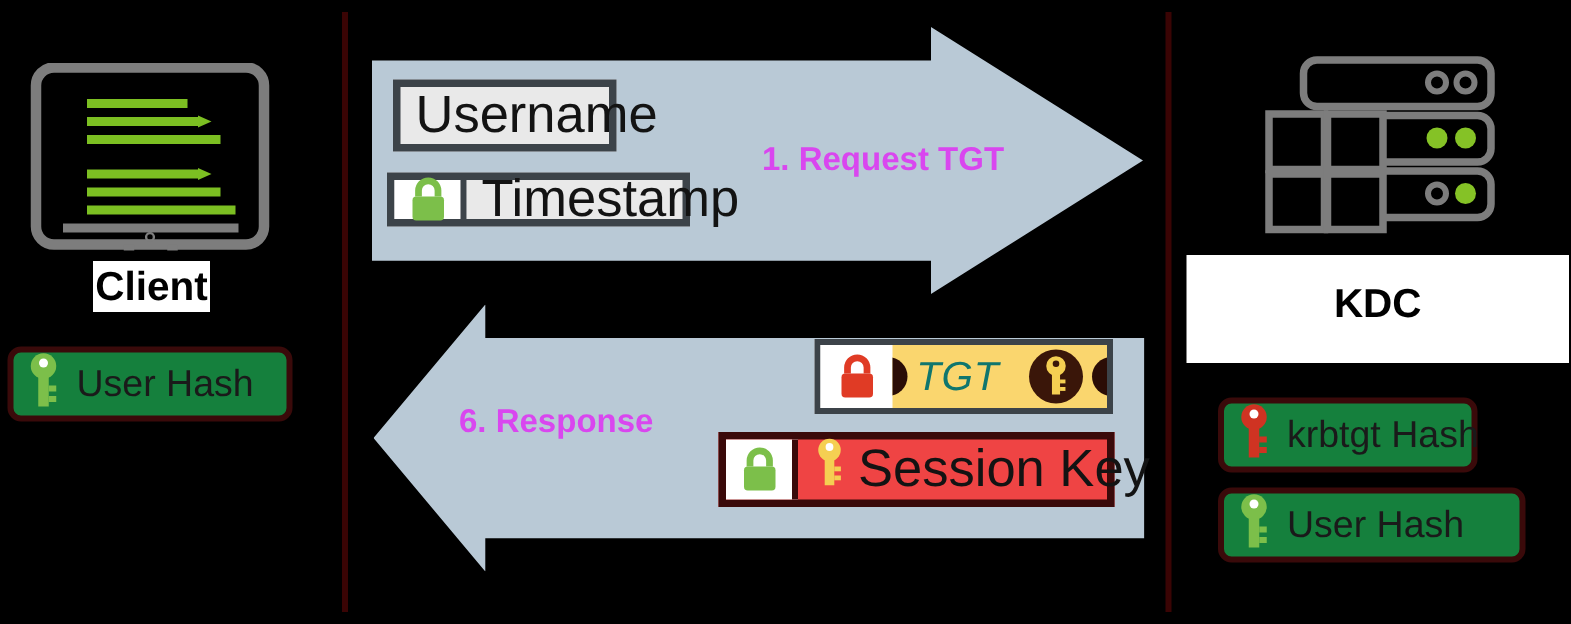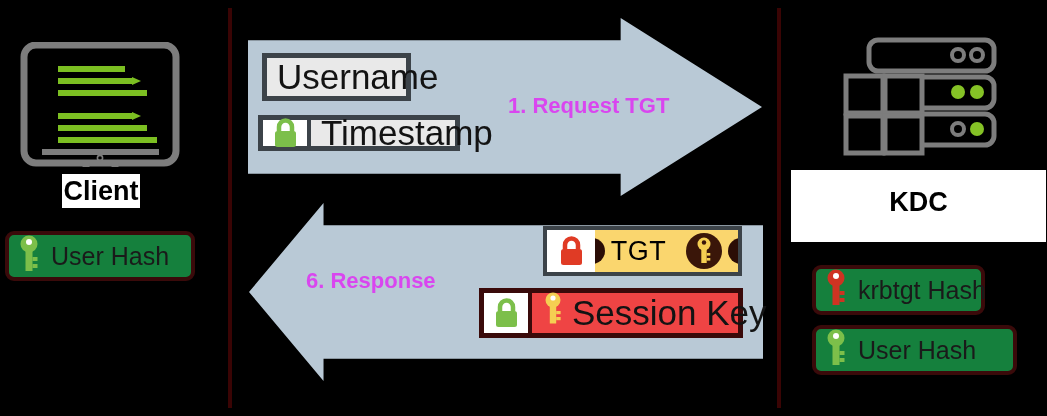--- a/index.html
+++ b/index.html
@@ -144,25 +144,26 @@
   }
   .ticket .notch.left {
     left: -10px;
     border-radius: 0 13px 13px 0;
   }
   .ticket .notch.right {
     right: -10px;
     border-radius: 13px 0 0 13px;
   }
   .ticket .tgt-text {
-    color: #000000;
+    color: #0f766e;
     font-size: 27px;
     letter-spacing: .5px;
     z-index: 2;
     margin-right: 20px;
+    font-style: italic;
   }
   .ticket .key-disc {
     width: 36px;
     height: 36px;
     border-radius: 50%;
     background: #3a1609;
     display: flex;
     align-items: center;
     justify-content: center;
     z-index: 2;

